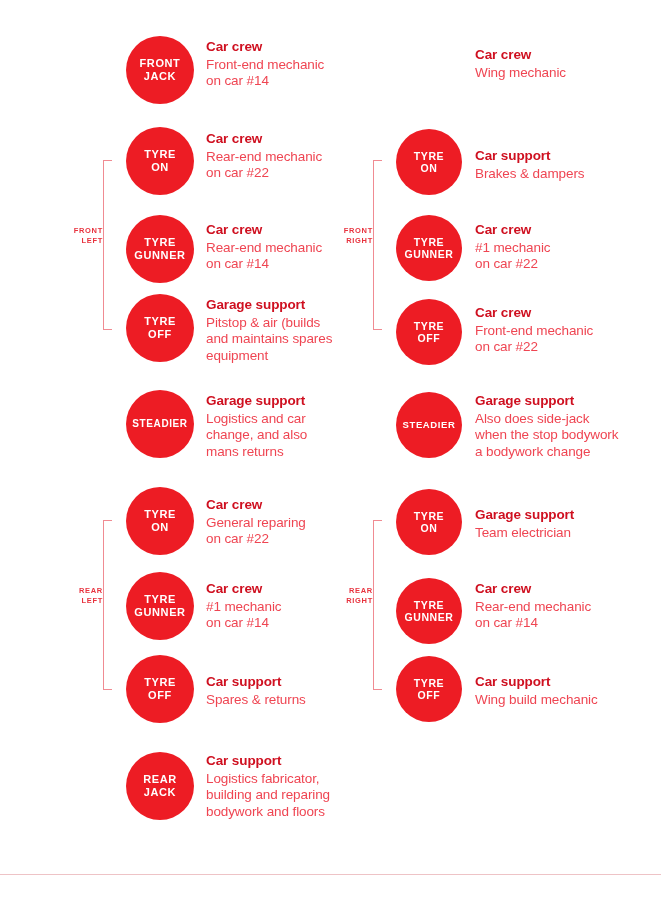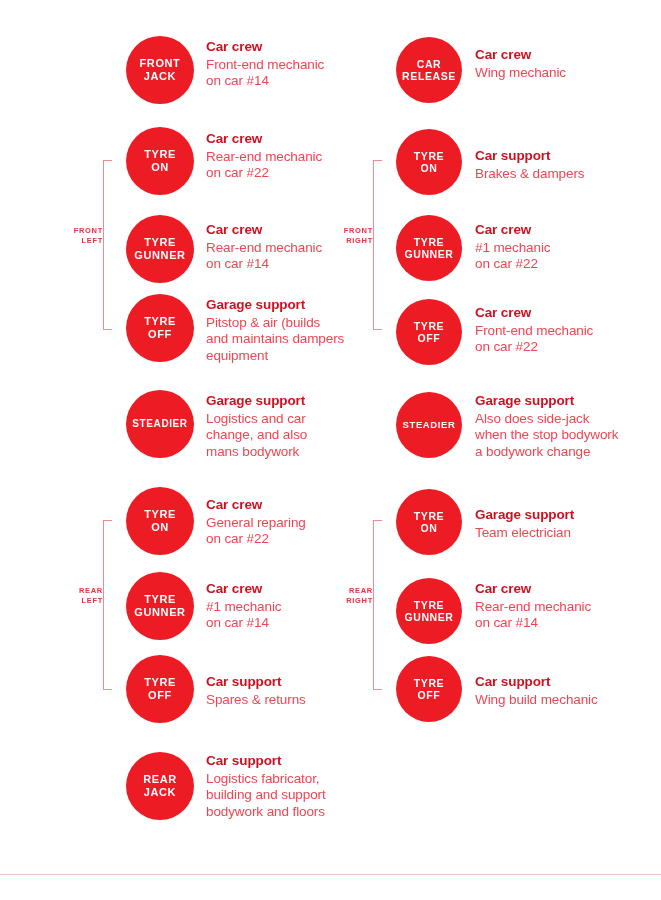--- a/index.html
+++ b/index.html
@@ -124,32 +124,32 @@
     <p class="bd">on car #14</p>
   </div>
 
   <div class="node" style="left:126px;top:294px;width:68px;height:68px;font-size:11px;">
     <span>TYRE</span>
     <span>OFF</span>
   </div>
   <div class="txt" style="left:206px;top:297px;">
     <p class="hd">Garage support</p>
     <p class="bd">Pitstop &amp; air (builds</p>
-    <p class="bd">and maintains dampers</p>
+    <p class="bd">and maintains spares</p>
     <p class="bd">equipment</p>
   </div>
 
   <div class="node" style="left:126px;top:390px;width:68px;height:68px;font-size:10px;">
     <span>STEADIER</span>
   </div>
   <div class="txt" style="left:206px;top:393px;">
     <p class="hd">Garage support</p>
     <p class="bd">Logistics and car</p>
     <p class="bd">change, and also</p>
-    <p class="bd">mans bodywork</p>
+    <p class="bd">mans returns</p>
   </div>
 
   <div class="bracket" style="left:103px;top:520px;width:10px;height:170px;">
     <div class="vline" style="height:170px;"></div>
     <div class="cap top"></div>
     <div class="cap bot"></div>
     <div class="blabel" style="top:64px;">
       <span>REAR</span>
       <span>LEFT</span>
     </div>
@@ -184,28 +184,24 @@
     <p class="bd">Spares &amp; returns</p>
   </div>
 
   <div class="node" style="left:126px;top:752px;width:68px;height:68px;font-size:11px;">
     <span>REAR</span>
     <span>JACK</span>
   </div>
   <div class="txt" style="left:206px;top:753px;">
     <p class="hd">Car support</p>
     <p class="bd">Logistics fabricator,</p>
-    <p class="bd">building and support</p>
+    <p class="bd">building and reparing</p>
     <p class="bd">bodywork and floors</p>
   </div>
 
-  <div class="node" style="left:396px;top:37px;width:66px;height:66px;font-size:10.5px;">
-    <span>CAR</span>
-    <span>RELEASE</span>
-  </div>
   <div class="txt" style="left:475px;top:47px;">
     <p class="hd">Car crew</p>
     <p class="bd">Wing mechanic</p>
   </div>
 
   <div class="bracket" style="left:373px;top:160px;width:10px;height:170px;">
     <div class="vline" style="height:170px;"></div>
     <div class="cap top"></div>
     <div class="cap bot"></div>
     <div class="blabel" style="top:64px;">

